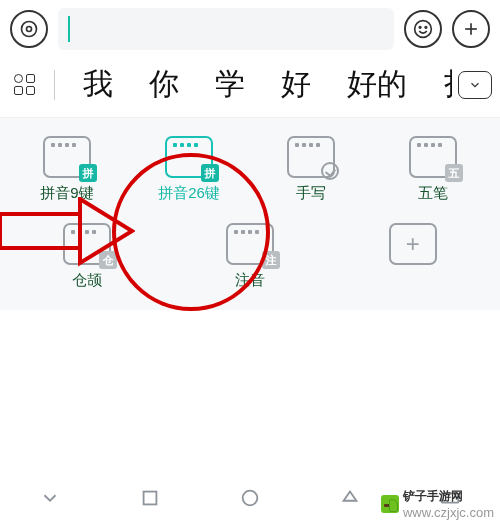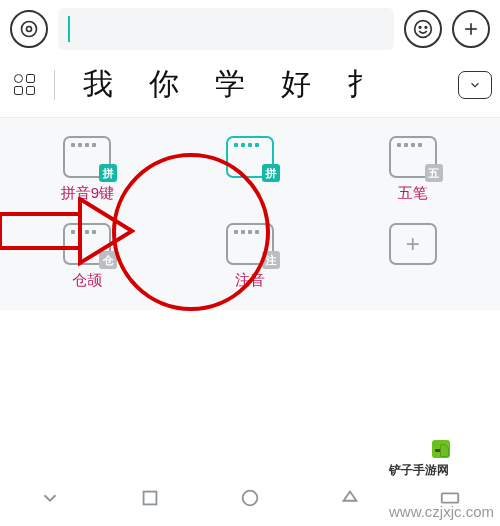--- a/index.html
+++ b/index.html
@@ -27,45 +27,45 @@
   .kb-item { width: 100px; display: flex; flex-direction: column; align-items: center; gap: 6px; position: relative; }
   .kb-icon { width: 48px; height: 42px; position: relative; }
   .kb-frame { position: absolute; inset: 0; border: 2px solid #9aa0a6; border-radius: 7px; }
   .kb-frame.active { border-color: #17c1b6; }
   .kb-dots { position: absolute; top: 7px; left: 8px; display: flex; gap: 3px; }
   .kb-dots i { width: 4px; height: 4px; background: #9aa0a6; border-radius: 1px; display: block; }
   .kb-dots.active i { background: #17c1b6; }
   .kb-badge { position: absolute; right: -6px; bottom: -4px; width: 18px; height: 18px; border-radius: 3px; font-size: 11px; color: #fff; display: flex; align-items: center; justify-content: center; font-weight: 600; }
   .kb-badge.teal { background: #16b8a5; }
   .kb-badge.gray { background: #b9bec3; }
-  .kb-label { font-size: 15px; color: #be185d; }
+  .kb-label { font-size: 15px; color: #14532d; }
   .kb-label.active { color: #15b8a9; }
 
   .hand-icon { position: absolute; right: -4px; bottom: -2px; width: 18px; height: 18px; border: 2px solid #9aa0a6; border-radius: 50%; }
   .hand-icon::after { content: ""; position: absolute; left: 4px; top: 3px; width: 5px; height: 7px; border: 2px solid #9aa0a6; border-top: none; border-left: none; transform: rotate(40deg); }
 
   .plus-glyph { position: absolute; inset: 0; display:flex; align-items:center; justify-content:center; font-size:24px; color:#9aa0a6; font-weight:300;}
   .l-glyph { position: absolute; top: 12px; left: 14px; font-size: 18px; color:#9aa0a6; font-style: italic; }
 
   
   .anno-circle { position: absolute; left: 112px; top: 153px; width: 158px; height: 158px; border: 4px solid #d40000; border-radius: 50%; pointer-events: none; }
   .anno-arrow { position: absolute; left: 0; top: 197px; pointer-events: none; }
 
   
   .navbar { position: absolute; left: 0; bottom: 0; right: 0; height: 56px; display: flex; align-items: center; justify-content: space-around; background: #fff; }
   .nav-ic { color: #8e949b; }
   .nav-ic svg { width: 22px; height: 22px; display:block; }
 
   
-  .wm { position: absolute; right: 6px; bottom: 6px; display: flex; align-items: center; gap: 4px; font-size: 12px; color: #777; flex-direction: column; }
+  .wm { position: absolute; right: 6px; bottom: 6px; display: flex; align-items: center; gap: 4px; font-size: 12px; color: #777; }
   .wm .logo { width: 18px; height: 18px; background: #6cc11e; border-radius: 3px; display:flex;align-items:center;justify-content:center;color:#fff;font-size:13px; position:relative;}
   .wm .logo::before{content:""; position:absolute; left:3px; top:9px; width:6px; height:3px; background:#5a3b1b; border-radius:1px;}
   .wm .logo::after{content:""; position:absolute; left:8px; top:4px; width:7px; height:11px; background:#6cc11e; border:1px solid #4ea015; border-radius:2px 6px 2px 2px;}
   .wm .t1{color:#333; font-weight:600;}
-  .wm .t2{color:#999; font-size:15px;margin-top:24px;}
+  .wm .t2{color:#999; font-size:13px;}
 </style>
 </head>
 <body>
 
 <div class="topbar">
   <div class="round-btn">
     <svg viewBox="0 0 24 24" fill="none" stroke="currentColor" stroke-width="2">
         <circle cx="12" cy="12" r="9"></circle>
         <circle cx="12" cy="12" r="3"></circle>
       </svg>
@@ -95,20 +95,21 @@
       <span></span>
       <span></span>
       <span></span>
     </div>
   <div class="vline"></div>
   <div class="cands">
     <div class="cand">我</div>
     <div class="cand">你</div>
     <div class="cand">学</div>
     <div class="cand">好</div>
+    <div class="cand">好的</div>
     <div class="cand partial">扌</div>
   </div>
   <div class="chev-box">
     <svg width="14" height="14" viewBox="0 0 24 24" fill="none" stroke="#333" stroke-width="2">
         <polyline points="6 9 12 15 18 9"></polyline>
       </svg>
   </div>
 </div>
 
 <div class="panel">
@@ -130,20 +131,34 @@
       <div class="kb-icon">
           <div class="kb-frame active"></div>
           <div class="kb-dots active">
             <i></i>
             <i></i>
             <i></i>
             <i></i>
           </div>
           <div class="kb-badge teal">拼</div>
         </div>
+      <div class="kb-label active">拼音26键</div>
+      </div>
+      <div class="kb-item">
+      <div class="kb-icon">
+          <div class="kb-frame"></div>
+          <div class="kb-dots">
+            <i></i>
+            <i></i>
+            <i></i>
+            <i></i>
+          </div>
+          <div class="hand-icon"></div>
+        </div>
+      <div class="kb-label ">手写</div>
       </div>
       <div class="kb-item">
       <div class="kb-icon">
           <div class="kb-frame "></div>
           <div class="kb-dots ">
             <i></i>
             <i></i>
             <i></i>
             <i></i>
           </div>

